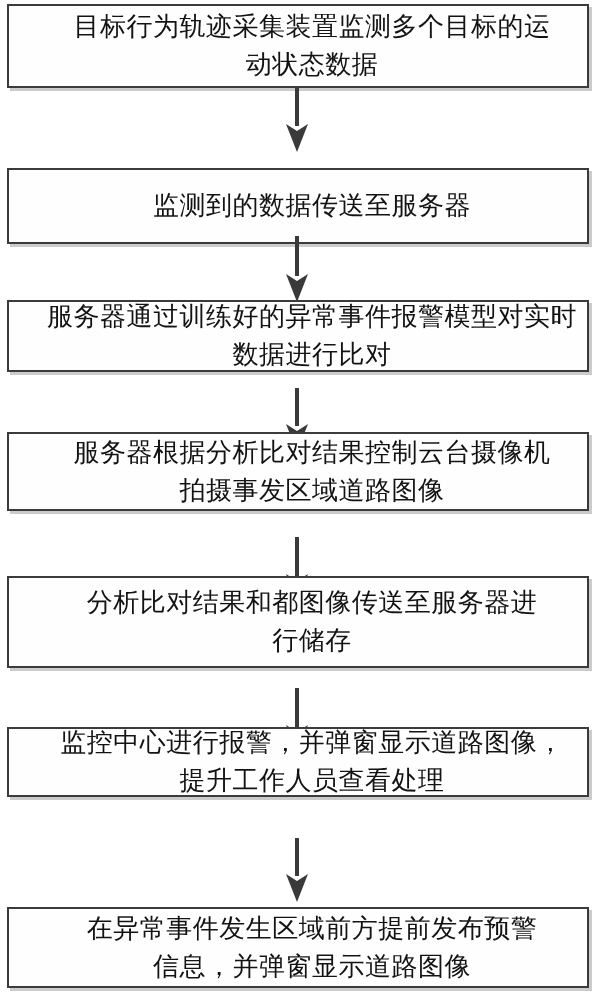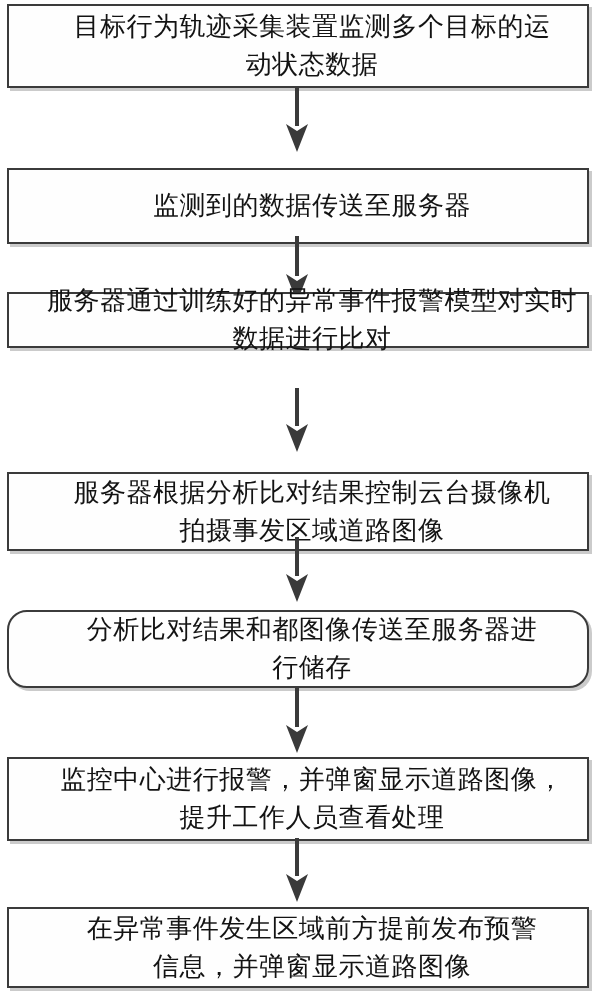--- a/index.html
+++ b/index.html
@@ -39,24 +39,24 @@
   }
   .flow-arrow {
     position: absolute;
     left: 284px;
     width: 26px;
   }
   .flow-arrow svg { display: block; }
   
   .box-1 { top: 4px;   height: 84px; }
   .box-2 { top: 168px; height: 76px; }
-  .box-3 { top: 292px; height: 56px; }
-  .box-4 { top: 472px; height: 79px; }
-  .box-5 { top: 610px; height: 78px; border-radius: 20px; }
-  .box-6 { top: 757px; height: 84px; }
+  .box-3 { top: 300px; height: 72px; }
+  .box-4 { top: 432px; height: 79px; }
+  .box-5 { top: 576px; height: 92px; }
+  .box-6 { top: 727px; height: 70px; }
   .box-7 { top: 907px; height: 81px; }
   .arr-1 { top: 88px;  height: 64px; }
   .arr-2 { top: 236px; height: 66px; }
   .arr-3 { top: 388px; height: 64px; }
   .arr-4 { top: 537px; height: 65px; }
   .arr-5 { top: 688px; height: 65px; }
   .arr-6 { top: 838px; height: 64px; }
 </style>
 </head>
 <body>

